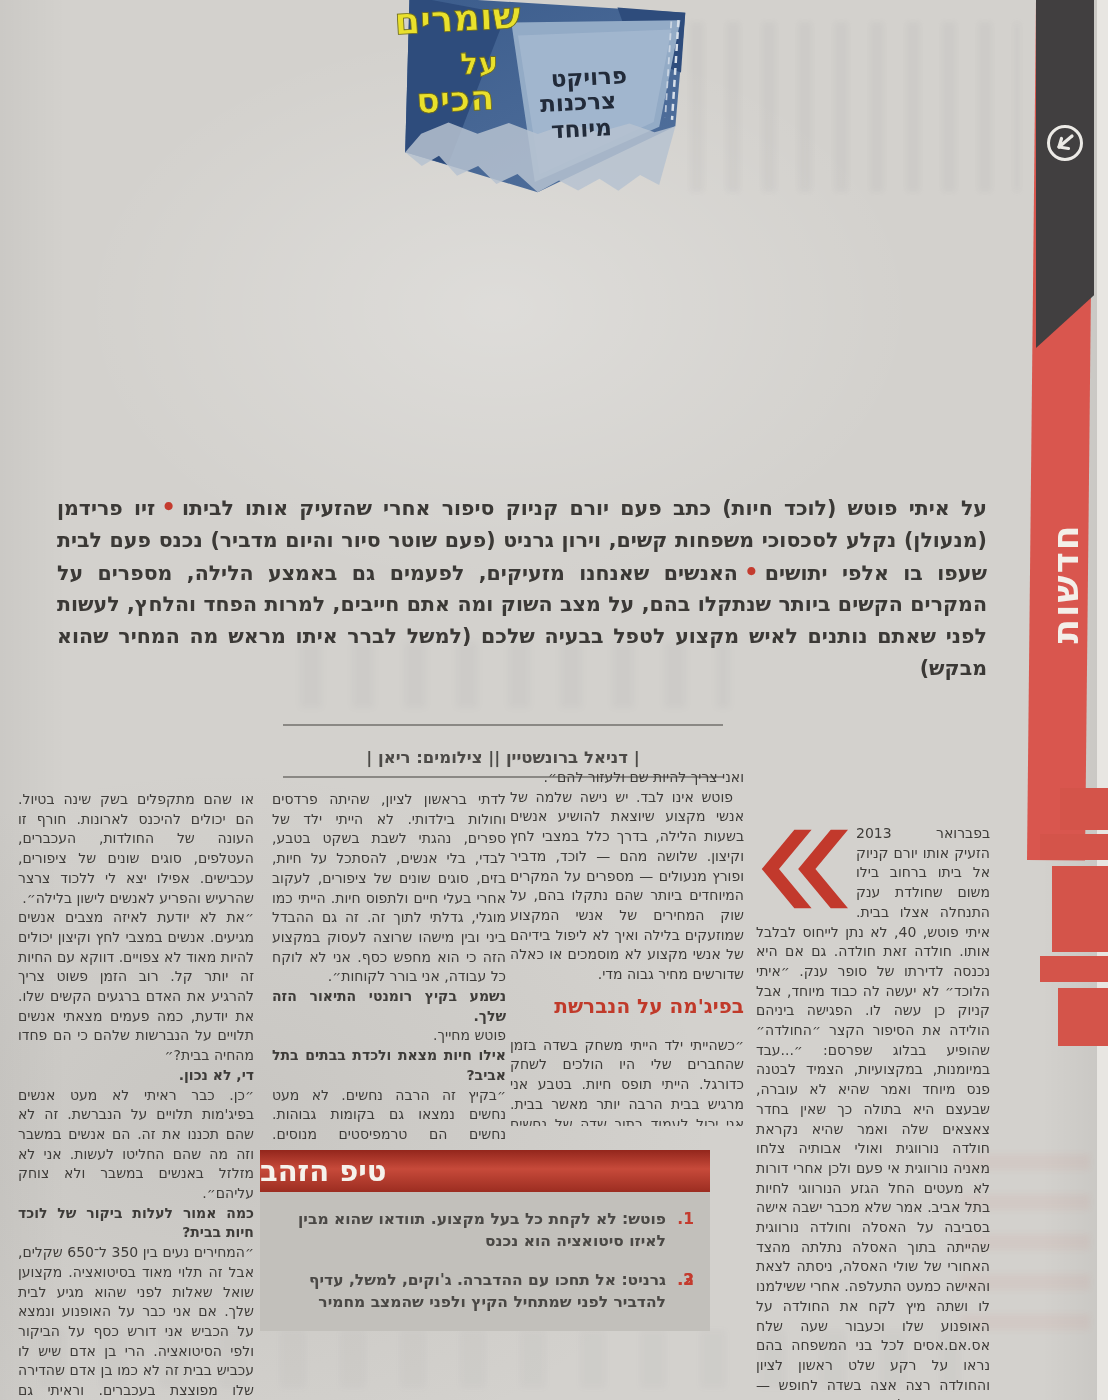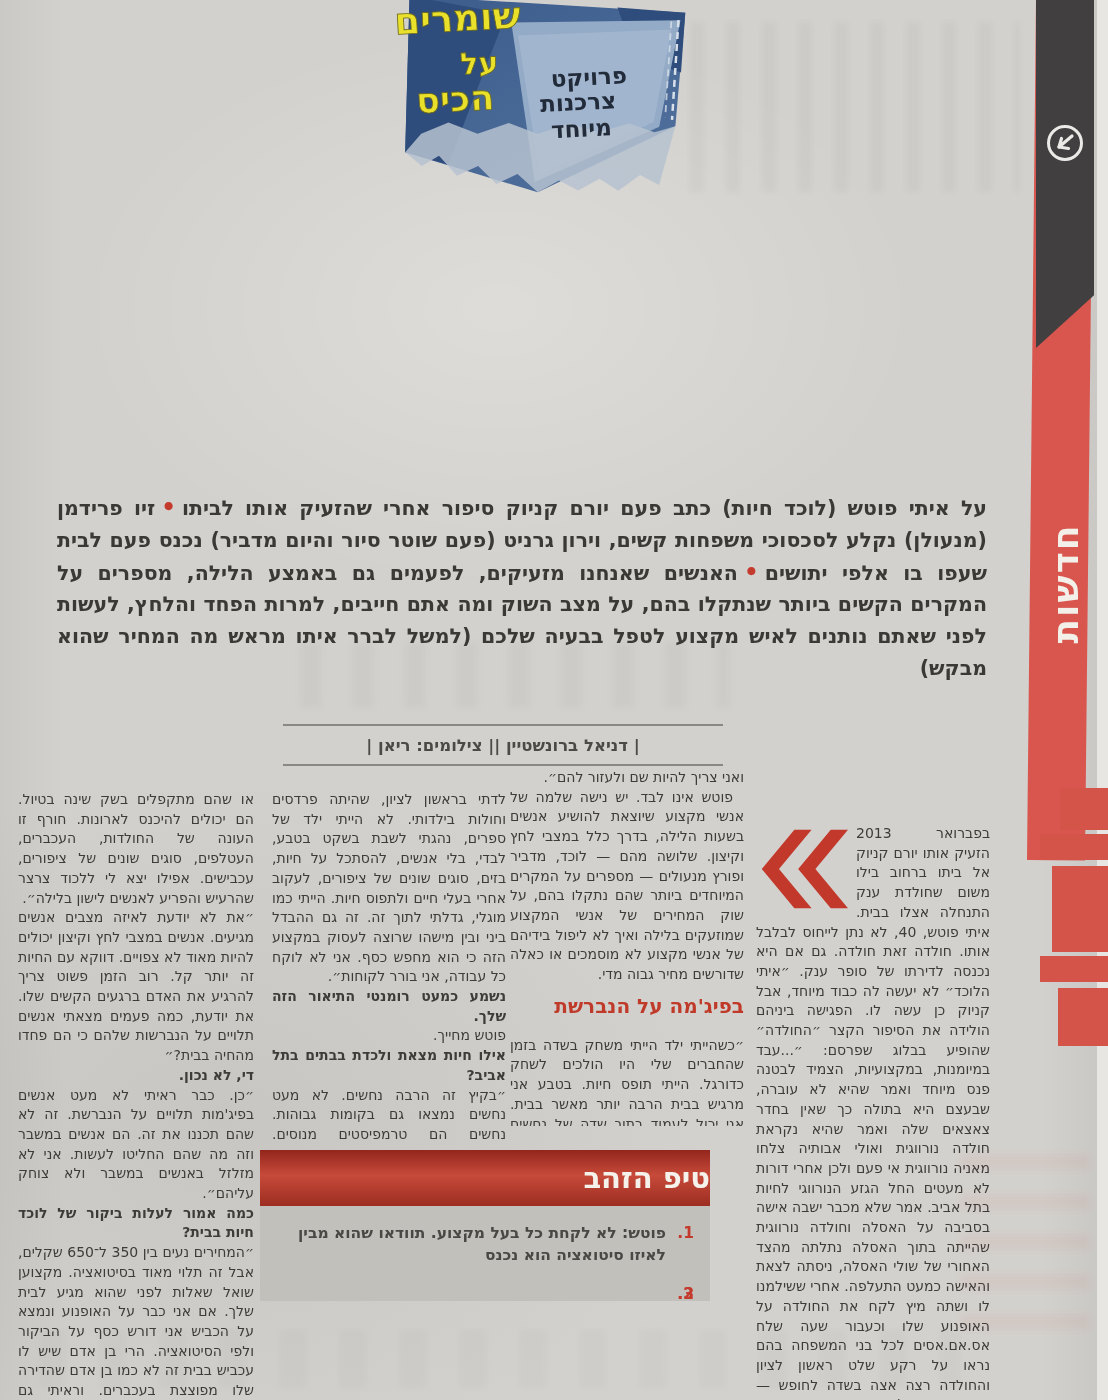--- a/index.html
+++ b/index.html
@@ -46,39 +46,39 @@
 
   .headline{position:absolute;left:30px;top:192px;width:950px;margin:0;direction:rtl;
             text-align:center;font-size:97px;line-height:116px;font-weight:bold;
             color:#544f49;letter-spacing:-3px;}
 
   .lead{position:absolute;left:55px;top:490px;width:930px;margin:2px;direction:rtl;
         text-align:justify;font-size:20.5px;line-height:31.8px;font-weight:bold;color:#3b3936;}
   .lead .bullet{color:#c43b2e;font-size:23px;margin:0 6px;}
 
   .byline{position:absolute;left:283px;top:724px;width:440px;border-top:2px solid #8a8884;
-          border-bottom:2px solid #8a8884;padding:10px 0 9px;text-align:center;direction:rtl;
+          border-bottom:2px solid #8a8884;padding:22px 0 9px;text-align:center;direction:rtl;
           font-weight:bold;font-size:16.5px;color:#4c4a47;}
 
   .col{position:absolute;direction:rtl;text-align:justify;font-size:14px;line-height:19.7px;
        color:#3e3c39;overflow:hidden;}
   .col1{left:756px;top:824px;width:234px;height:602px;}
   .col2{left:510px;top:768px;width:234px;height:358px;}
   .col3{left:264px;top:790px;width:234px;height:358px;margin-left:8px;}
   .col4{left:18px;top:790px;width:236px;height:608px;}
   .col p{margin:0;}
   .col p.ind{text-indent:11px;}
   .col .q{font-weight:bold;}
   .subhead{font-weight:bold;color:#c03a2a;font-size:20px;line-height:25px;margin:9px 0 17px;
            text-align:right;}
   .qmark{float:left;width:92px;height:80px;margin:5px 8px 2px 0;}
 
   .tipbox{position:absolute;left:260px;top:1150px;width:450px;z-index:1;}
-  .tipbox-header{height:56px;background:linear-gradient(180deg,#93261c,#c74a3a 45%,#9c2d21);
-                 display:flex;align-items:center;justify-content:flex-end;}
+  .tipbox-header{height:42px;background:linear-gradient(180deg,#93261c,#c74a3a 45%,#9c2d21);
+                 display:flex;align-items:center;justify-content:flex-start;}
   .tipbox-title{color:#f5f2ec;font-weight:bold;font-size:29px;}
   .tipbox-body{background:#c2c0bb;padding:16px 14px 18px;direction:rtl;}
   .tip{position:relative;padding-right:30px;font-weight:bold;font-size:15.5px;line-height:22px;
        color:#4a4845;margin-bottom:17px;text-align:right;}
   .tip:last-child{margin-bottom:0;}
   .tip-num{position:absolute;right:2px;top:0;color:#c43b2e;}
 </style>
 </head>
 <body>
 
@@ -157,21 +157,21 @@
 
   <div class="col col2">
     <p>ואני צריך להיות שם ולעזור להם״.</p>
     <p class="ind">פוטש אינו לבד. יש נישה שלמה של אנשי מקצוע שיוצאת להושיע אנשים בשעות הלילה, בדרך כלל במצבי לחץ וקיצון. שלושה מהם — לוכד, מדביר ופורץ מנעולים — מספרים על המקרים המיוחדים ביותר שהם נתקלו בהם, על שוק המחירים של אנשי המקצוע שמוזעקים בלילה ואיך לא ליפול בידיהם של אנשי מקצוע לא מוסמכים או כאלה שדורשים מחיר גבוה מדי.</p>
     <div class="subhead">בפיג'מה על הנברשת</div>
     <p>״כשהייתי ילד הייתי משחק בשדה בזמן שהחברים שלי היו הולכים לשחק כדורגל. הייתי תופס חיות. בטבע אני מרגיש בבית הרבה יותר מאשר בבית. אני יכול לעמוד בתוך שדה של נחשים ולהרגיש בטוח. נו־</p>
   </div>
 
   <div class="col col3">
     <p>לדתי בראשון לציון, שהיתה פרדסים וחולות בילדותי. לא הייתי ילד של ספרים, נהגתי לשבת בשקט בטבע, לבדי, בלי אנשים, להסתכל על חיות, בזים, סוגים שונים של ציפורים, לעקוב אחרי בעלי חיים ולתפוס חיות. הייתי כמו מוגלי, גדלתי לתוך זה. זה גם ההבדל ביני ובין מישהו שרוצה לעסוק במקצוע הזה כי הוא מחפש כסף. אני לא לוקח כל עבודה, אני בורר לקוחות״.</p>
-    <p class="q">נשמע כמעט רומנטי התיאור הזה שלך.</p>
+    <p class="q">נשמע בקיץ רומנטי התיאור הזה שלך.</p>
     <p>פוטש מחייך.</p>
     <p class="q">אילו חיות מצאת ולכדת בבתים בתל אביב?</p>
     <p>״בקיץ זה הרבה נחשים. לא מעט נחשים נמצאו גם בקומות גבוהות. נחשים הם טרמפיסטים מנוסים. לפעמים הם נכנסים למנוע ומגיעים לתוך המכונית</p>
   </div>
 
   <div class="col col4">
     <p>או שהם מתקפלים בשק שינה בטיול. הם יכולים להיכנס לארונות. חורף זו העונה של החולדות, העכברים, העטלפים, סוגים שונים של ציפורים, עכבישים. אפילו יצא לי ללכוד צרצר שהרעיש והפריע לאנשים לישון בלילה״.</p>
     <p>״את לא יודעת לאיזה מצבים אנשים מגיעים. אנשים במצבי לחץ וקיצון יכולים להיות מאוד לא צפויים. דווקא עם החיות זה יותר קל. רוב הזמן פשוט צריך להרגיע את האדם ברגעים הקשים שלו. את יודעת, כמה פעמים מצאתי אנשים תלויים על הנברשות שלהם כי הם פחדו מהחיה בבית?״</p>
     <p class="q">די, לא נכון.</p>
     <p>״כן. כבר ראיתי לא מעט אנשים בפיג'מות תלויים על הנברשת. זה לא שהם תכננו את זה. הם אנשים במשבר וזה מה שהם החליטו לעשות. אני לא מזלזל באנשים במשבר ולא צוחק עליהם״.</p>
@@ -186,17 +186,18 @@
     <div class="tipbox-body">
       <div class="tip">
         <span class="tip-num">1.</span>
         <span>פוטש: לא לקחת כל בעל מקצוע. תוודאו שהוא מבין לאיזו סיטואציה הוא נכנס</span>
       </div>
       <div class="tip">
         <span class="tip-num">2.</span>
       </div>
       <div class="tip">
         <span class="tip-num">3.</span>
+        <span>גרניט: אל תחכו עם ההדברה. ג'וקים, למשל, עדיף להדביר לפני שמתחיל הקיץ ולפני שהמצב מחמיר</span>
       </div>
     </div>
   </div>
 
 </div>
 
 </body></html>

